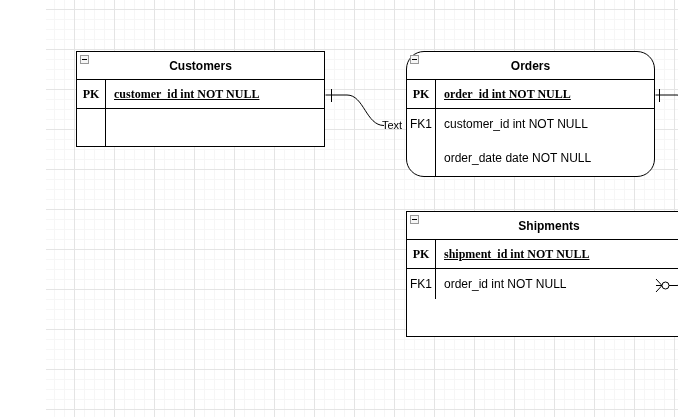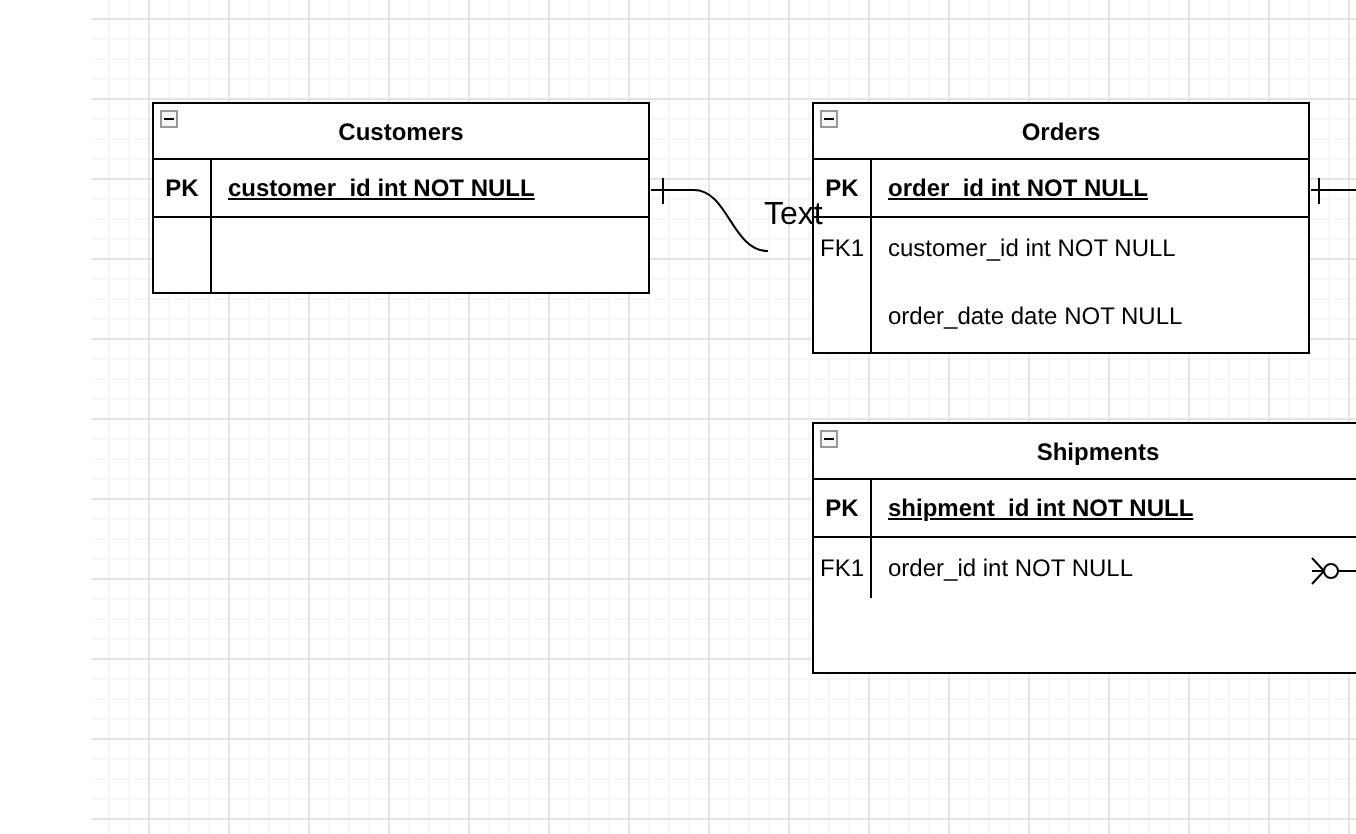--- a/index.html
+++ b/index.html
@@ -24,21 +24,21 @@
   .er-table {
     position: absolute;
     background: #ffffff;
     border: 1px solid #000000;
     box-sizing: border-box;
     display: flex;
     flex-direction: column;
     color: #000000;
   }
   .er-table.customers { left: 30px;  top: 51px;  width: 249px; height: 96px; }
-  .er-table.orders    { left: 360px; top: 51px;  width: 249px; height: 126px; }
+  .er-table.orders    { left: 360px; top: 51px;  width: 249px; height: 126px; border-radius: 18px; }
   .er-table.shipments { left: 360px; top: 211px; width: 286px; height: 126px; }
   .thead {
     height: 27px; flex: none;
     border-bottom: 1px solid #000000;
     display: flex; align-items: center; justify-content: center;
     font-size: 12px; font-weight: bold;
     position: relative;
   }
   .collapse-btn {
     position: absolute; left: 3px; top: 3px;
@@ -46,42 +46,42 @@
     box-sizing: border-box;
     border: 1px solid #989898;
     background: #f6f6f6;
   }
   .collapse-btn::after {
     content: "";
     position: absolute; left: 1px; right: 1px; top: 3px; height: 1px;
     background: #000000;
   }
   .row { display: flex; align-items: stretch; font-size: 12px; flex: none; }
-  .row-pk { height: 28px; border-bottom: 1px solid #000000; font-weight: bold; }
+  .row-pk { height: 28px; border-bottom: 1px solid #000000; font-weight: bold; font-family: Liberation Serif, serif; }
   .row-mid { height: 30px; }
   .row-last { flex: 1; }
   .key-cell {
     width: 28px; flex: none;
     border-right: 1px solid #000000;
     display: flex; align-items: center; justify-content: center;
   }
   .field-cell {
     flex: 1; display: flex; align-items: center;
     padding-left: 8px;
     white-space: nowrap; overflow: hidden;
   }
   .row-pk .field-cell { text-decoration: underline; }
   .edges-svg {
     position: absolute; left: 0; top: 0;
     width: 678px; height: 417px;
     pointer-events: none;
   }
   .edge-label {
-    position: absolute; left: 336px; top: 101px;
-    font-size: 16px; line-height: 13px; color: #000000;
+    position: absolute; left: 336px; top: 119px;
+    font-size: 11px; line-height: 13px; color: #000000;
     white-space: nowrap;
   }
 </style>
 </head>
 <body>
 
 <div class="canvas">
 
   <div class="er-table customers">
     <div class="thead">

